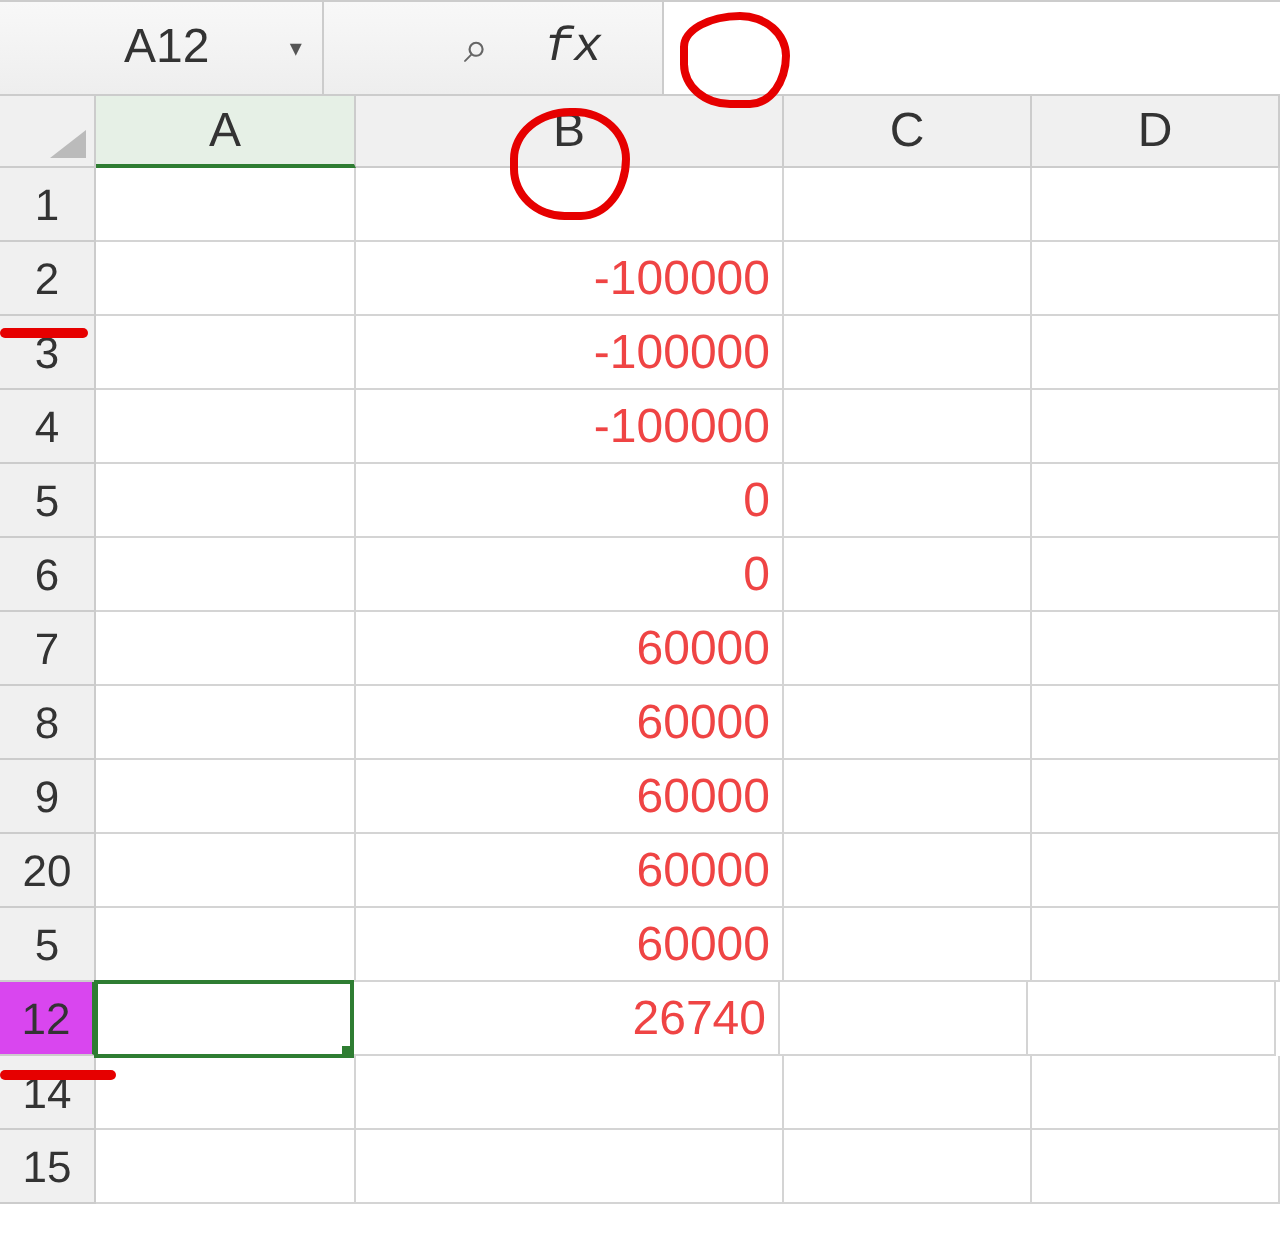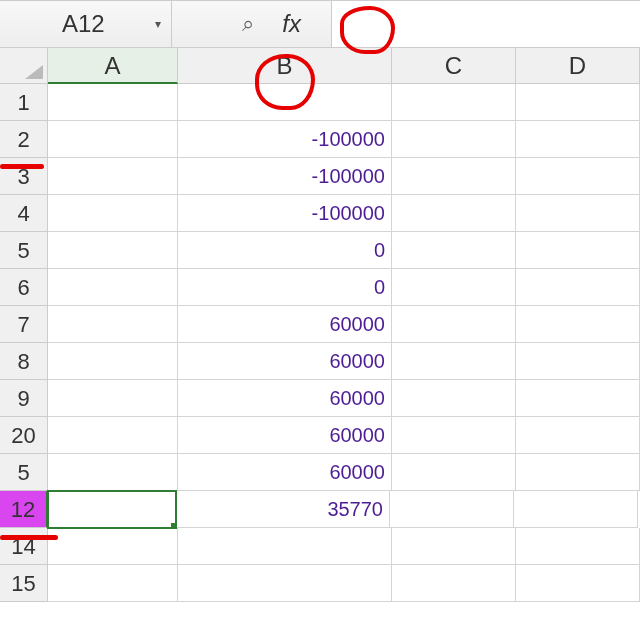--- a/index.html
+++ b/index.html
@@ -45,21 +45,21 @@
       gap: 28px;
       padding: 0 30px 0 70px;
     }
     .fb-icon {
       font-size: 22px;
       color: #666;
       cursor: pointer;
     }
     .fx-icon {
       font-style: italic;
-      font-family: Liberation Sans, sans-serif;
+      font-family: Liberation Mono, monospace;
       font-size: 24px;
       color: #333;
     }
     .formula-input {
       flex: 1;
       height: 100%;
       border: none;
       border-left: 1px solid #ccc;
       background: #fff;
       font-size: 22px;
@@ -120,22 +120,22 @@
       color: #333;
       line-height: 37px;
     }
     .row-header.active {
       background: #d946ef;
       border-right: 2px solid #2e7d32;
     }
     .cell {
       border-right: 1px solid #d4d4d4;
       border-bottom: 1px solid #d4d4d4;
-      font-size: 20px;
-      color: #4c1d95;
+      font-size: 24px;
+      color: #ef4444;
       text-align: right;
       padding: 0 6px;
       line-height: 37px;
       overflow: hidden;
       white-space: nowrap;
     }
     .cell.selected {
       position: relative;
       z-index: 2;
       border: 2px solid #2e7d32;
@@ -278,21 +278,21 @@
       <div class="row">
         <div class="row-header">5</div>
         <div class="cell col-A"></div>
         <div class="cell col-B">60000</div>
         <div class="cell col-C"></div>
         <div class="cell col-D"></div>
       </div>
       <div class="row">
         <div class="row-header active">12</div>
         <div class="cell col-A selected"></div>
-        <div class="cell col-B">35770</div>
+        <div class="cell col-B">26740</div>
         <div class="cell col-C"></div>
         <div class="cell col-D"></div>
       </div>
       <div class="row">
         <div class="row-header">14</div>
         <div class="cell col-A"></div>
         <div class="cell col-B"></div>
         <div class="cell col-C"></div>
         <div class="cell col-D"></div>
       </div>

